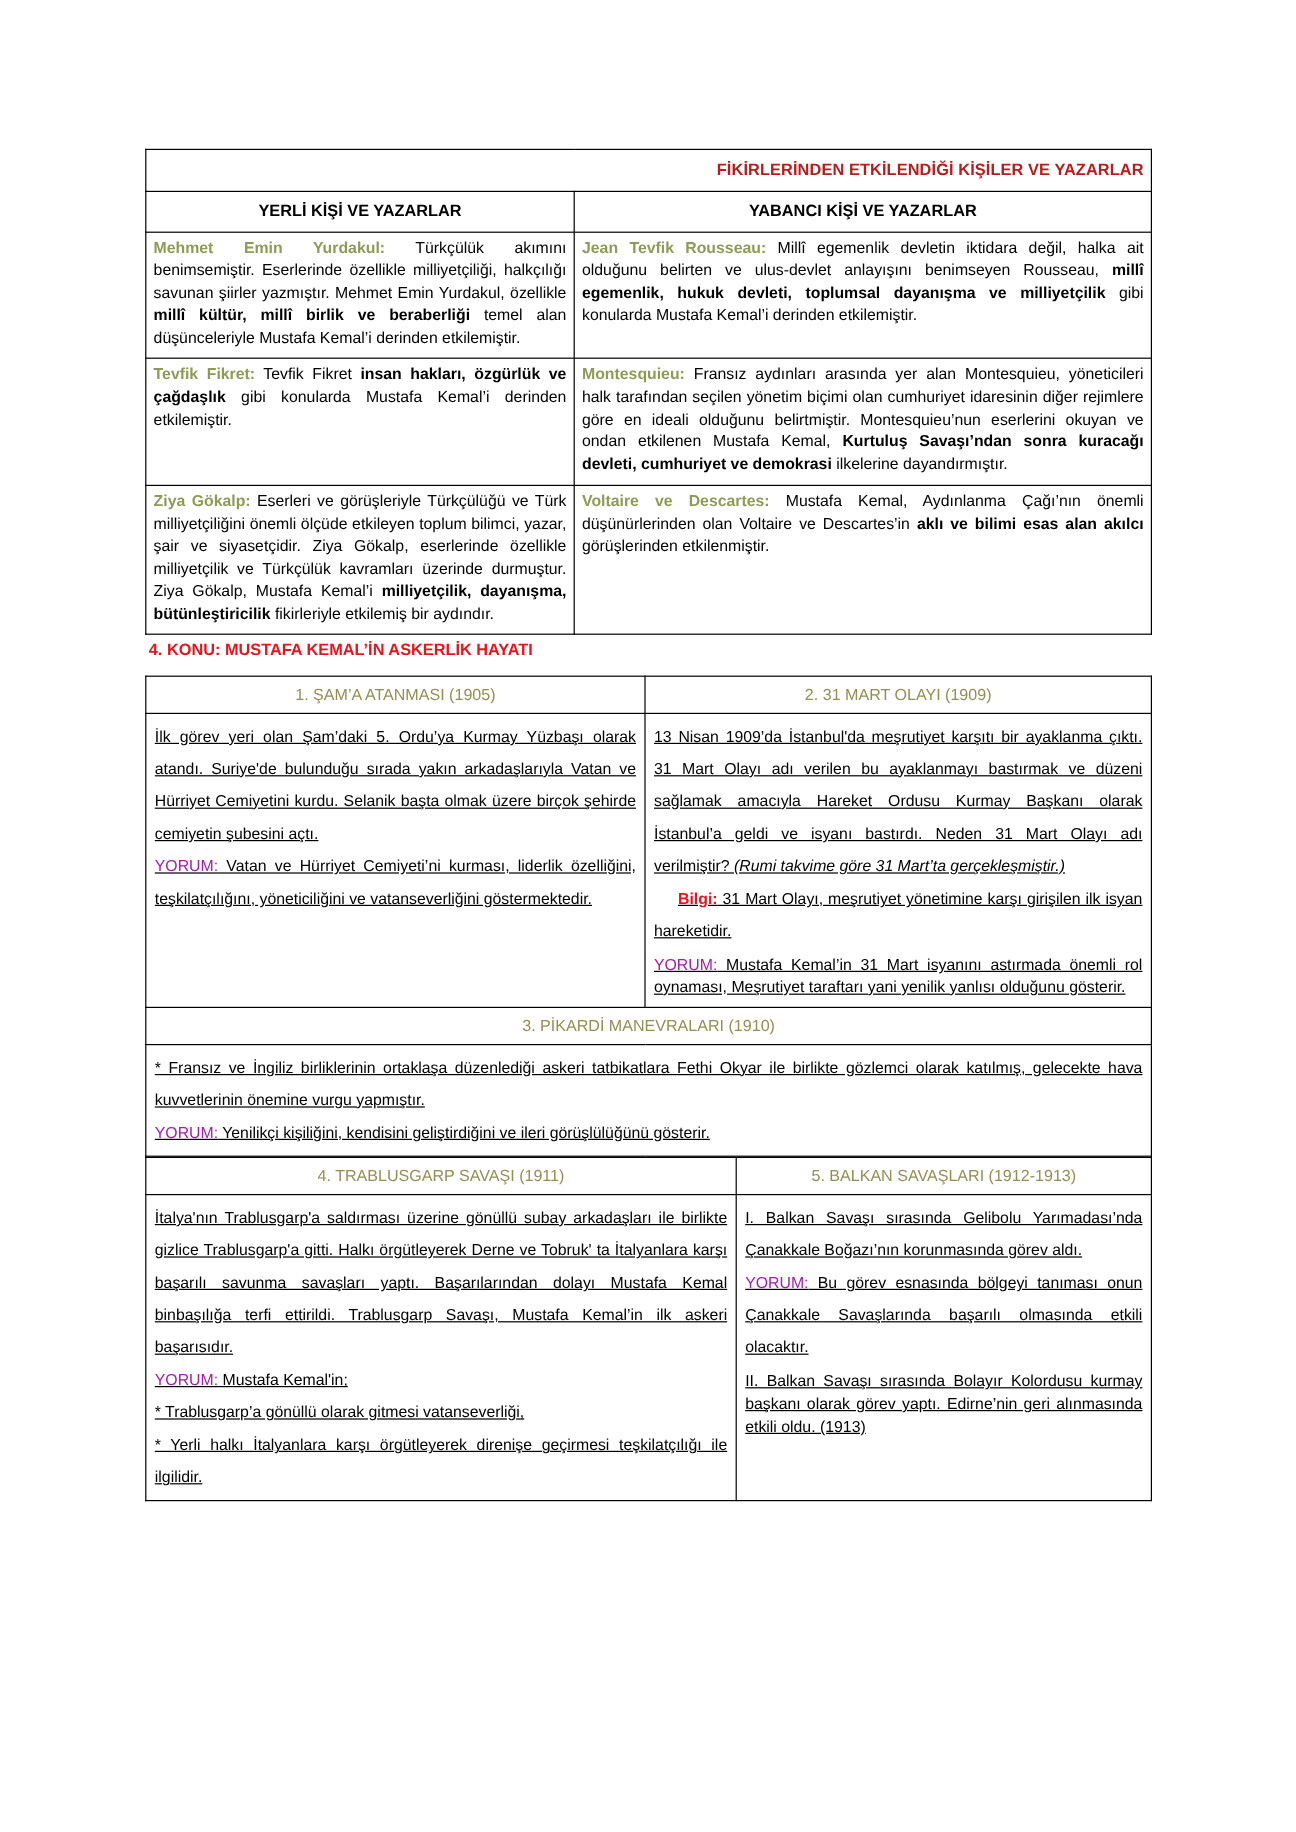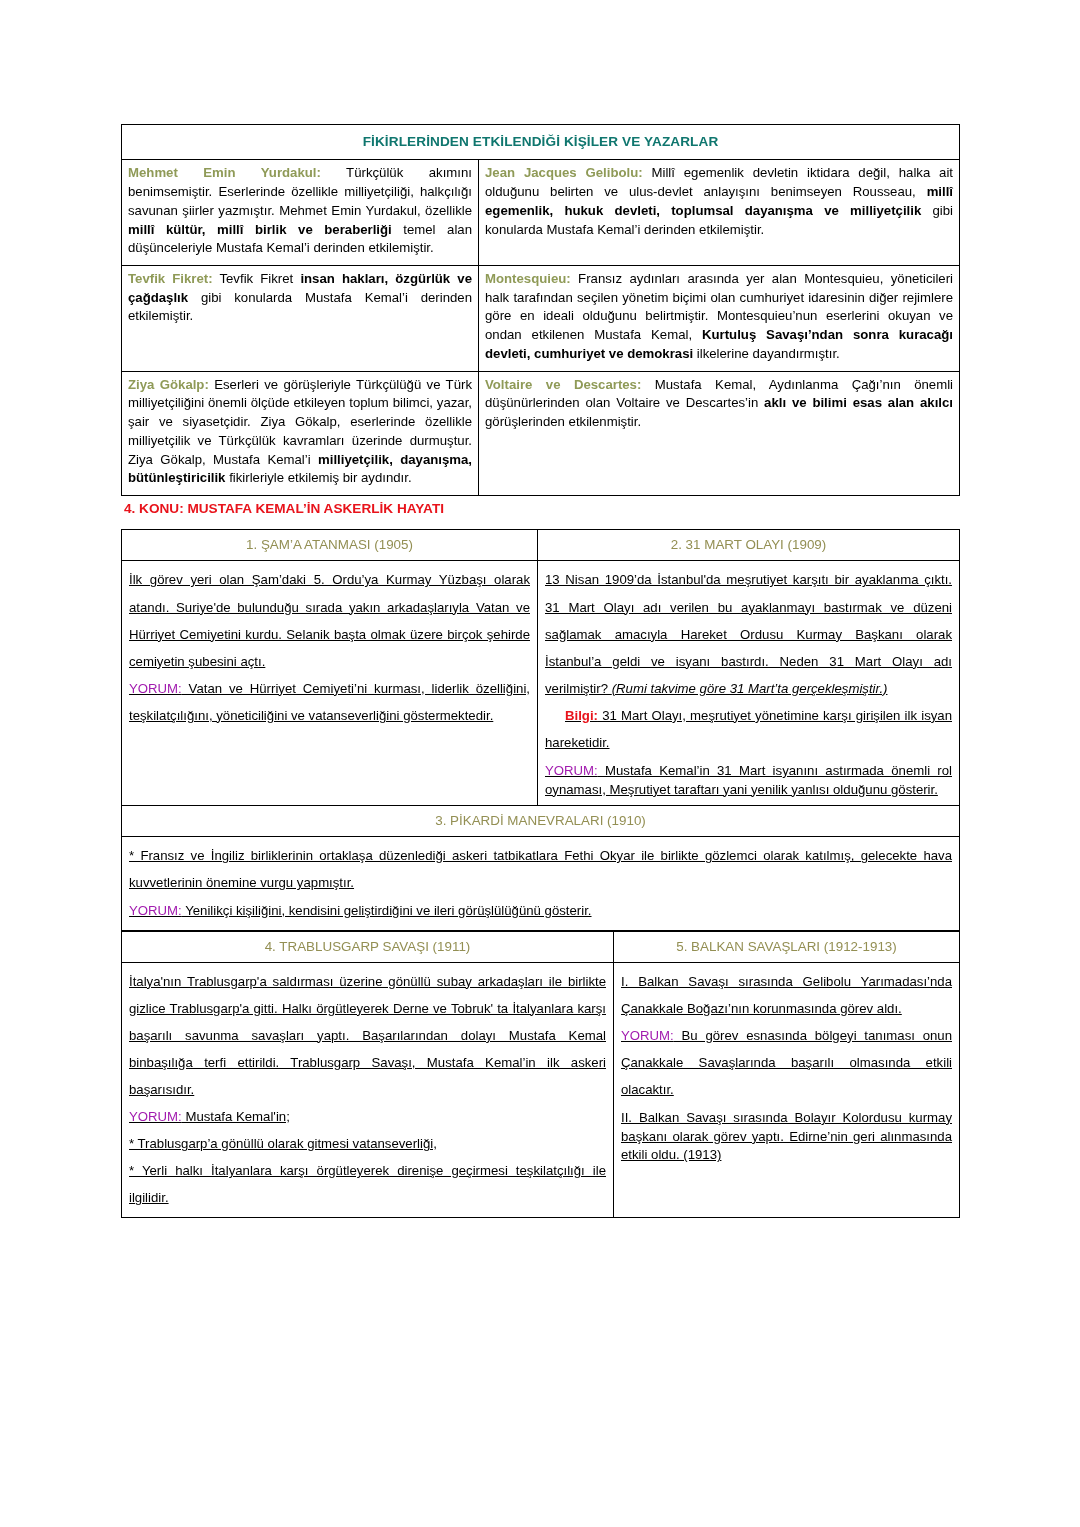--- a/index.html
+++ b/index.html
@@ -34,22 +34,22 @@
     font-size: 13.2px;
     line-height: 1.42;
     text-align: justify;
     text-justify: inter-word;
     hyphens: none;
   }
 
   
   .t1 { margin: 0; }
   .t1 .maintitle {
-    text-align: center;
-    color: #0f766e;
+    text-align: right;
+    color: #b91c1c;
     font-weight: bold;
     font-size: 13.6px;
     letter-spacing: .1px;
     padding: 7px 6px 8px 6px;
   }
   .t1 .colhead {
     text-align: center;
     font-weight: bold;
     font-size: 13.6px;
     padding: 6px 6px 7px 6px;
@@ -101,30 +101,34 @@
 
   <table class="doc t1">
     <colgroup>
         <col style="width:357px">
         <col style="width:481px">
       </colgroup>
     <tbody>
       <tr>
         <td class="maintitle" colspan="2">FİKİRLERİNDEN ETKİLENDİĞİ KİŞİLER VE YAZARLAR</td>
       </tr>
+      <tr>
+        <td class="colhead">YERLİ KİŞİ VE YAZARLAR</td>
+        <td class="colhead">YABANCI KİŞİ VE YAZARLAR</td>
+      </tr>
 
       <tr>
         <td class="cell">
           <p>
             <span class="name">Mehmet Emin Yurdakul:</span><span> Türkçülük akımını benimsemiştir. Eserlerinde özellikle milliyetçiliği, halkçılığı savunan şiirler yazmıştır. Mehmet Emin Yurdakul, özellikle </span><b>millî kültür, millî birlik ve beraberliği</b><span> temel alan düşünceleriyle Mustafa Kemal’i derinden etkilemiştir.</span>
           </p>
         </td>
         <td class="cell">
           <p>
-            <span class="name">Jean Jacques Gelibolu:</span><span> Millî egemenlik devletin iktidara değil, halka ait olduğunu belirten ve ulus-devlet anlayışını benimseyen Rousseau, </span><b>millî egemenlik, hukuk devleti, toplumsal dayanışma ve milliyetçilik</b><span> gibi konularda Mustafa Kemal’i derinden etkilemiştir.</span>
+            <span class="name">Jean Tevfik Rousseau:</span><span> Millî egemenlik devletin iktidara değil, halka ait olduğunu belirten ve ulus-devlet anlayışını benimseyen Rousseau, </span><b>millî egemenlik, hukuk devleti, toplumsal dayanışma ve milliyetçilik</b><span> gibi konularda Mustafa Kemal’i derinden etkilemiştir.</span>
           </p>
         </td>
       </tr>
 
       <tr>
         <td class="cell">
           <p>
             <span class="name">Tevfik Fikret:</span><span> Tevfik Fikret </span><b>insan hakları, özgürlük ve çağdaşlık</b><span> gibi konularda Mustafa Kemal’i derinden etkilemiştir.</span>
           </p>
         </td>

